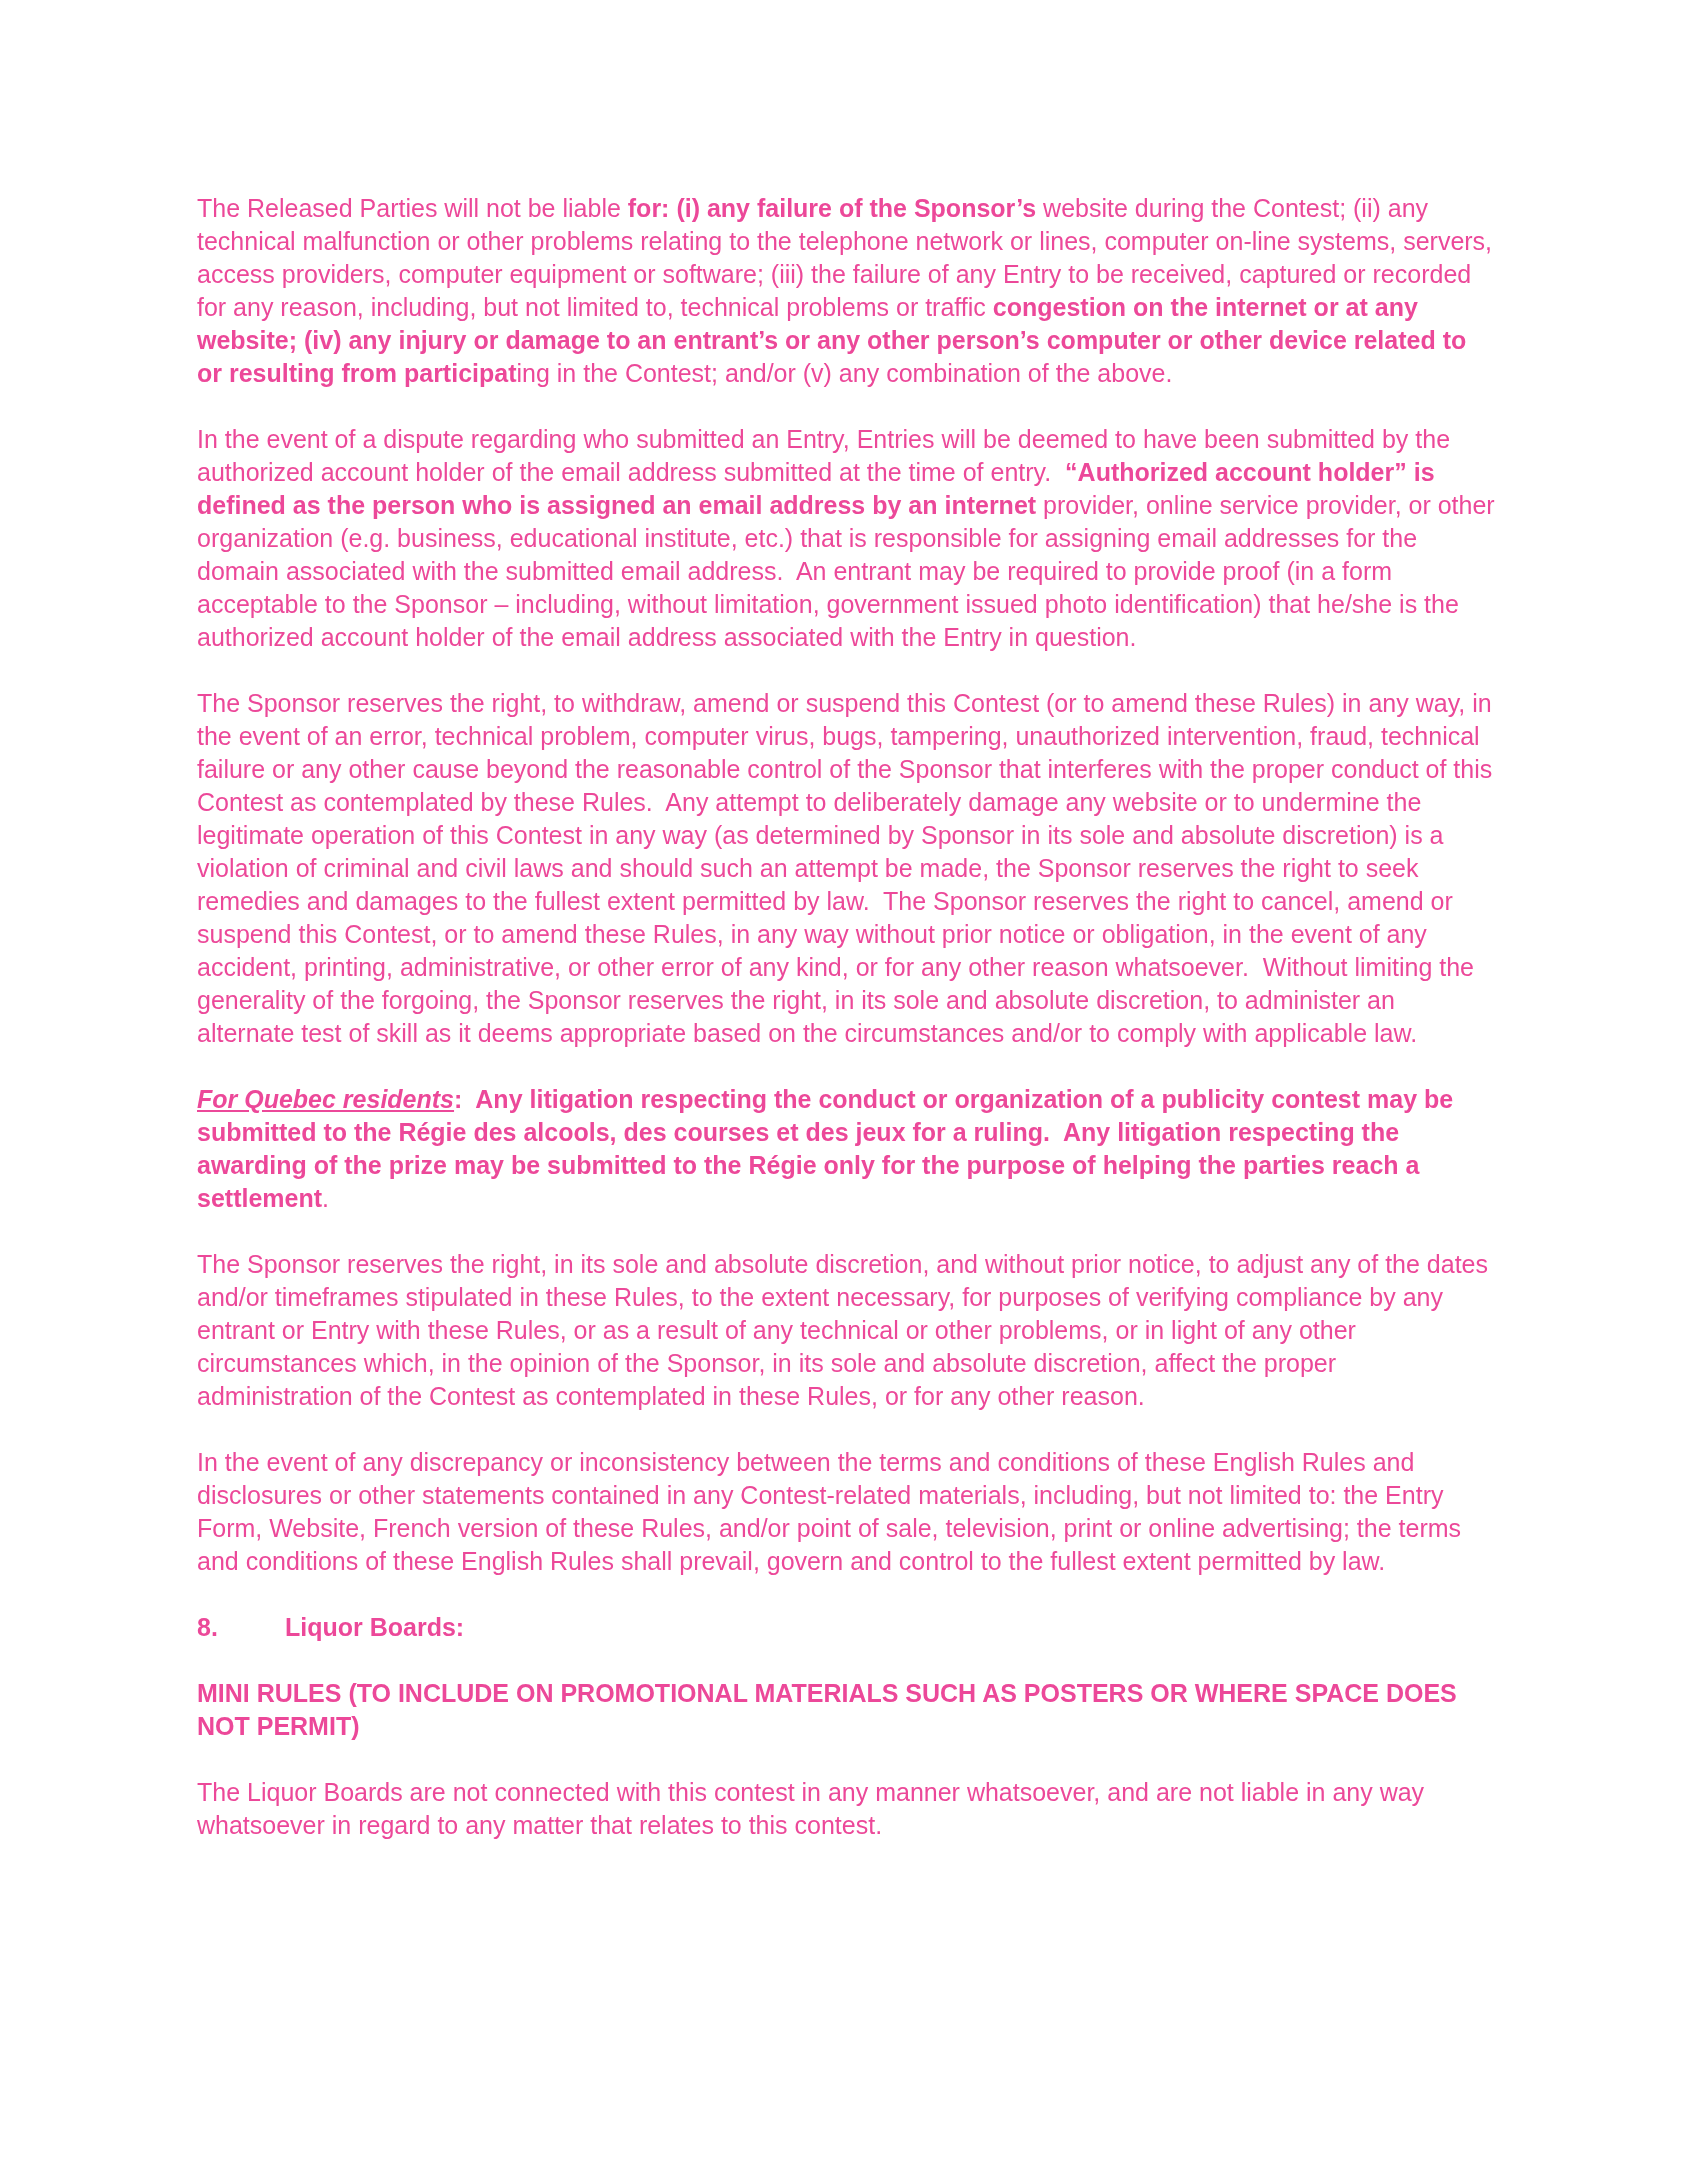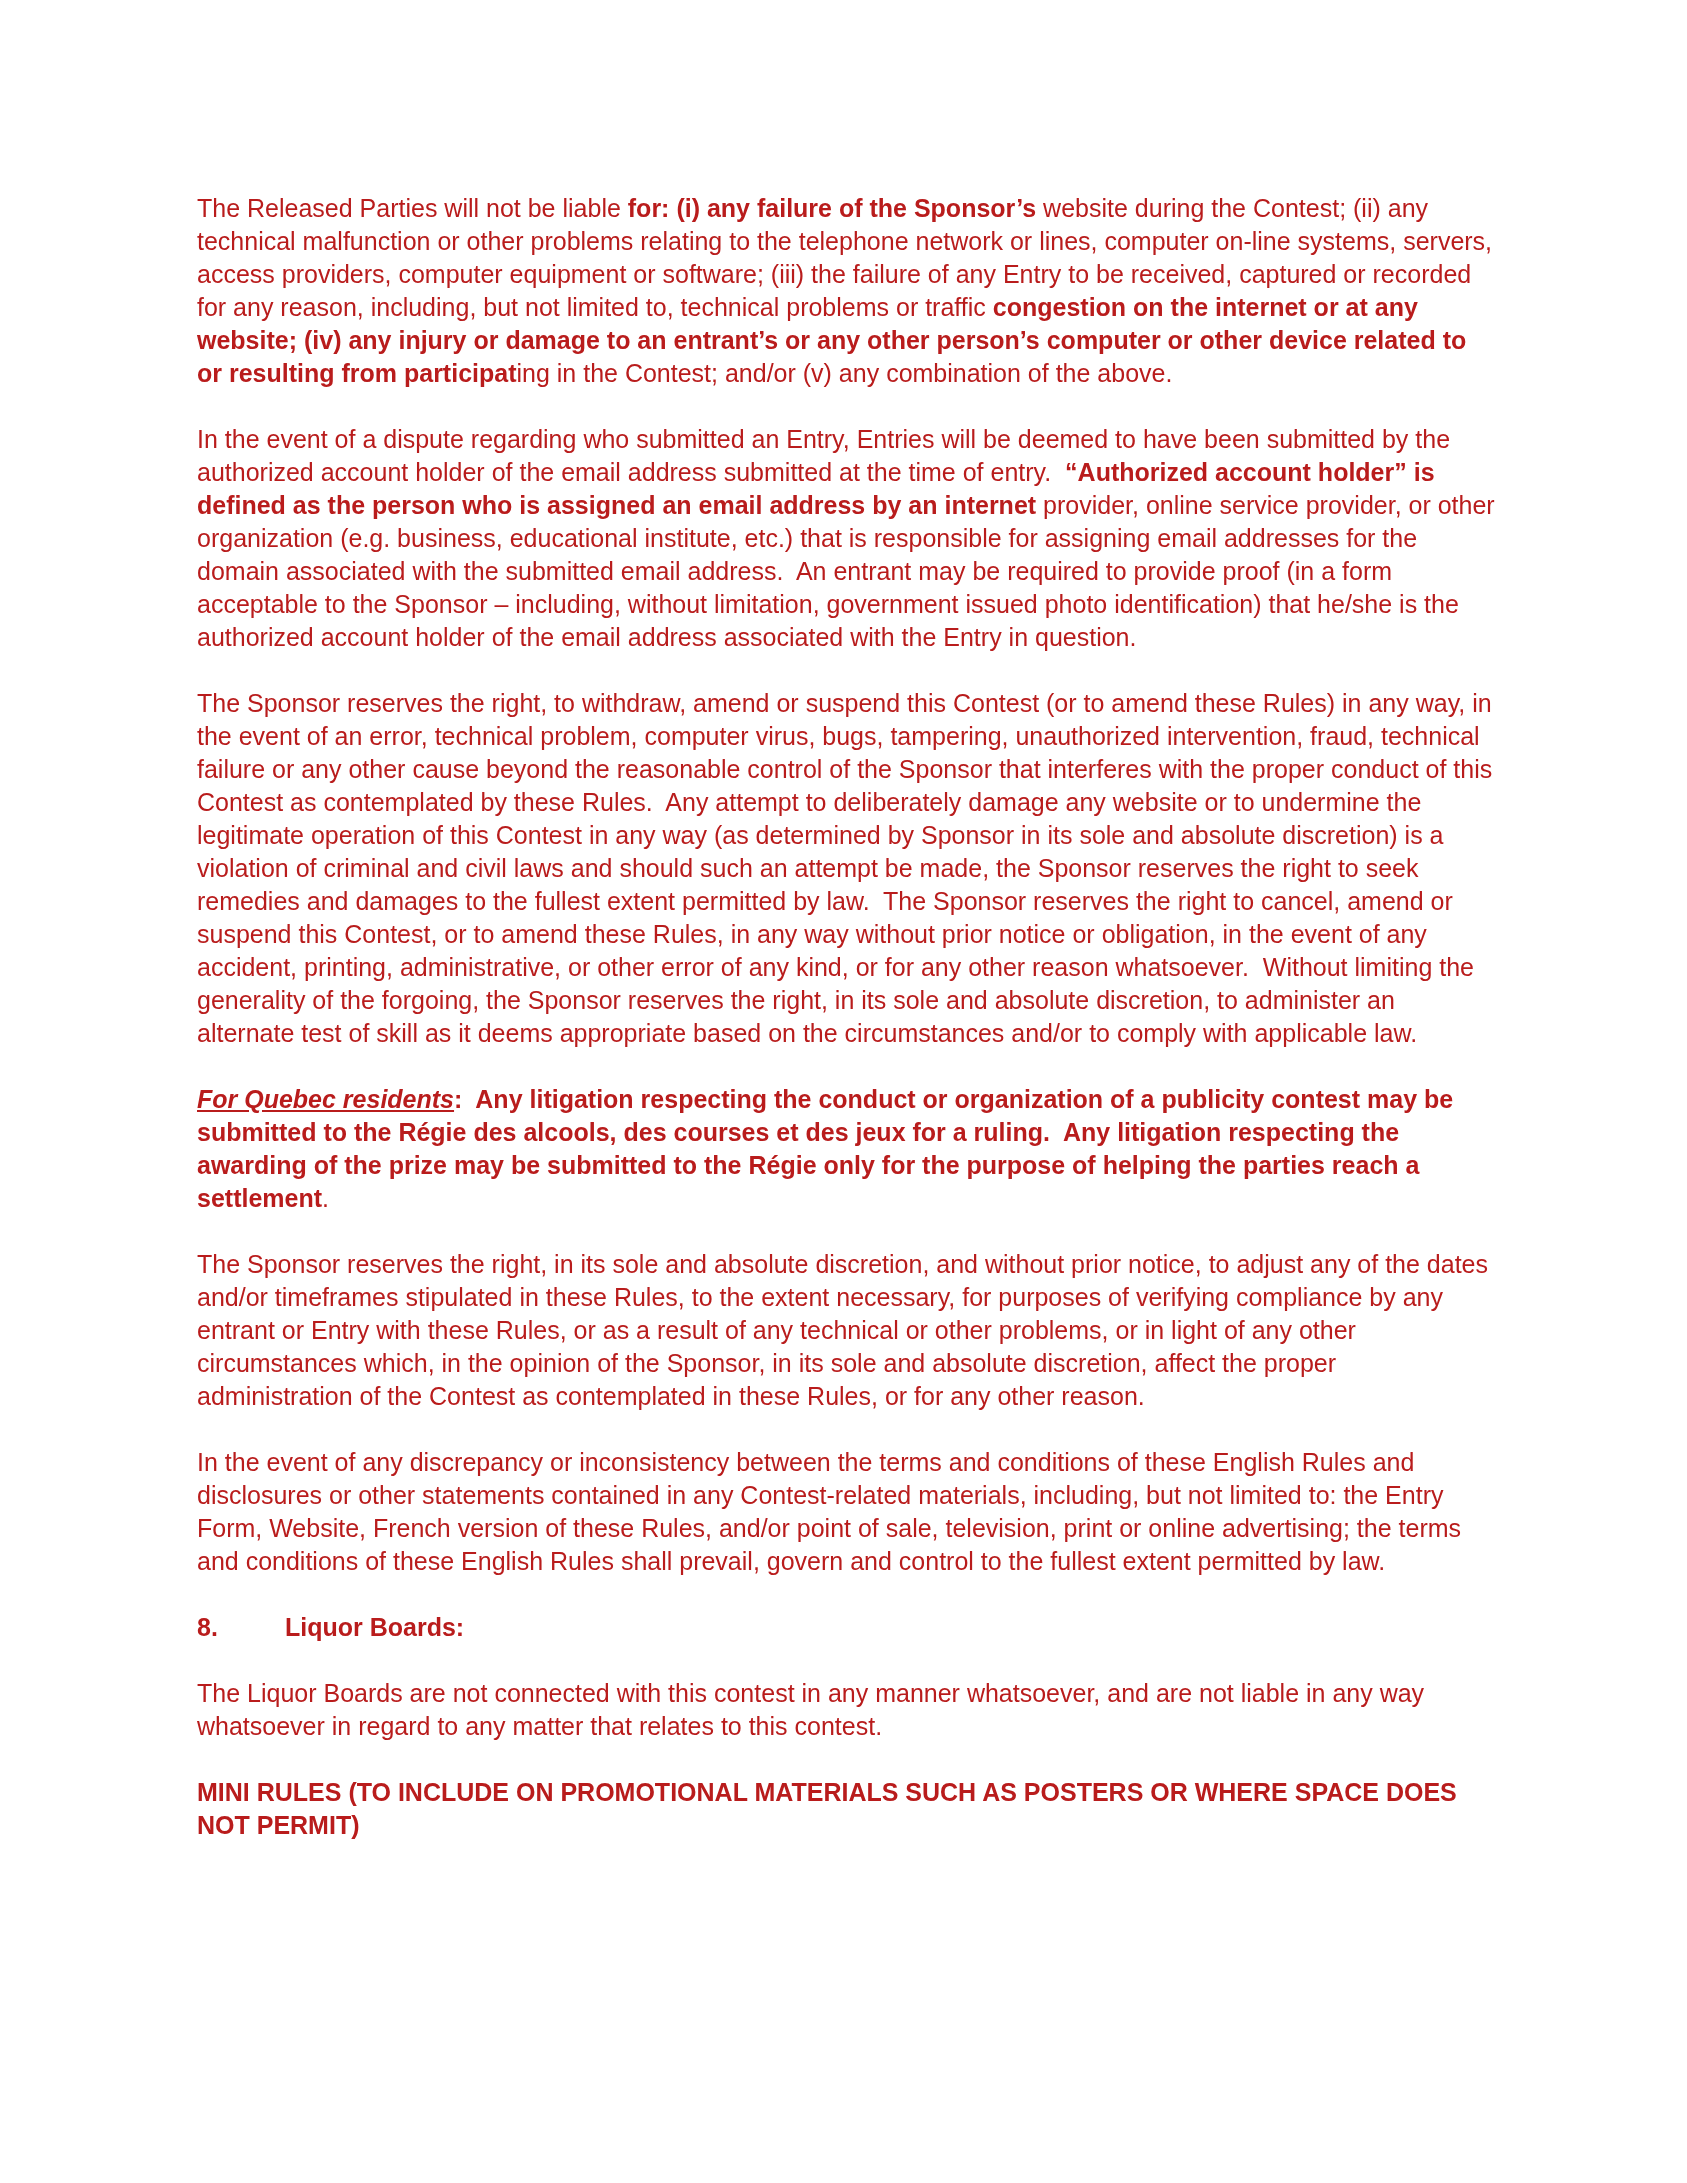--- a/index.html
+++ b/index.html
@@ -39,25 +39,25 @@
   .num {
     display: inline-block;
     width: 88px;
     font-weight: bold;
   }
 </style>
 </head>
 <body>
 
 <div class="page">
-  <div class="content" style="color: #b91c1c;">
+  <div class="content" style="color: #ec4899;">
       <p class="block"><span>The Released Parties will not be liable </span><span class="b">for: (i) any failure of the Sponsor’s</span><span> website during the Contest; (ii) any technical malfunction or other problems relating to the telephone network or lines, computer on-line systems, servers, access providers, computer equipment or software; (iii) the failure of any Entry to be received, captured or recorded for any reason, including, but not limited to, technical problems or traffic </span><span class="b">congestion on the internet or at any website; (iv) any injury or damage to an entrant’s or any other person’s computer or other device related to or resulting from participat</span><span>ing in the Contest; and/or (v) any combination of the above.</span></p>
       <p class="block"><span>In the event of a dispute regarding who submitted an Entry, Entries will be deemed to have been submitted by the authorized account holder of the email address submitted at the time of entry.  </span><span class="b">“Authorized account holder” is defined as the person who is assigned an email address by an internet</span><span> provider, online service provider, or other organization (e.g. business, educational institute, etc.) that is responsible for assigning email addresses for the domain associated with the submitted email address.  An entrant may be required to provide proof (in a form acceptable to the Sponsor – including, without limitation, government issued photo identification) that he/she is the authorized account holder of the email address associated with the Entry in question.</span></p>
       <p class="block"><span>The Sponsor reserves the right, to withdraw, amend or suspend this Contest (or to amend these Rules) in any way, in the event of an error, technical problem, computer virus, bugs, tampering, unauthorized intervention, fraud, technical failure or any other cause beyond the reasonable control of the Sponsor that interferes with the proper conduct of this Contest as contemplated by these Rules.  Any attempt to deliberately damage any website or to undermine the legitimate operation of this Contest in any way (as determined by Sponsor in its sole and absolute discretion) is a violation of criminal and civil laws and should such an attempt be made, the Sponsor reserves the right to seek remedies and damages to the fullest extent permitted by law.  The Sponsor reserves the right to cancel, amend or suspend this Contest, or to amend these Rules, in any way without prior notice or obligation, in the event of any accident, printing, administrative, or other error of any kind, or for any other reason whatsoever.  Without limiting the generality of the forgoing, the Sponsor reserves the right, in its sole and absolute discretion, to administer an alternate test of skill as it deems appropriate based on the circumstances and/or to comply with applicable law.</span></p>
       <p class="block"><span class="b u">For Quebec residents</span><span class="b">:  Any litigation respecting the conduct or organization of a publicity contest may be submitted to the Régie des alcools, des courses et des jeux for a ruling.  Any litigation respecting the awarding of the prize may be submitted to the Régie only for the purpose of helping the parties reach a settlement</span><span>.</span></p>
       <p class="block"><span>The Sponsor reserves the right, in its sole and absolute discretion, and without prior notice, to adjust any of the dates and/or timeframes stipulated in these Rules, to the extent necessary, for purposes of verifying compliance by any entrant or Entry with these Rules, or as a result of any technical or other problems, or in light of any other circumstances which, in the opinion of the Sponsor, in its sole and absolute discretion, affect the proper administration of the Contest as contemplated in these Rules, or for any other reason.</span></p>
       <p class="block"><span>In the event of any discrepancy or inconsistency between the terms and conditions of these English Rules and disclosures or other statements contained in any Contest-related materials, including, but not limited to: the Entry Form, Website, French version of these Rules, and/or point of sale, television, print or online advertising; the terms and conditions of these English Rules shall prevail, govern and control to the fullest extent permitted by law.</span></p>
       <p class="block"><span class="num">8.</span><span class="b">Liquor Boards:</span></p>
+      <p class="block"><span class="b">MINI RULES (TO INCLUDE ON PROMOTIONAL MATERIALS SUCH AS POSTERS OR WHERE SPACE DOES NOT PERMIT)</span></p>
       <p class="block"><span>The Liquor Boards are not connected with this contest in any manner whatsoever, and are not liable in any way whatsoever in regard to any matter that relates to this contest.</span></p>
-      <p class="block"><span class="b">MINI RULES (TO INCLUDE ON PROMOTIONAL MATERIALS SUCH AS POSTERS OR WHERE SPACE DOES NOT PERMIT)</span></p>
     </div>
 </div>
 
 
 </body></html>

